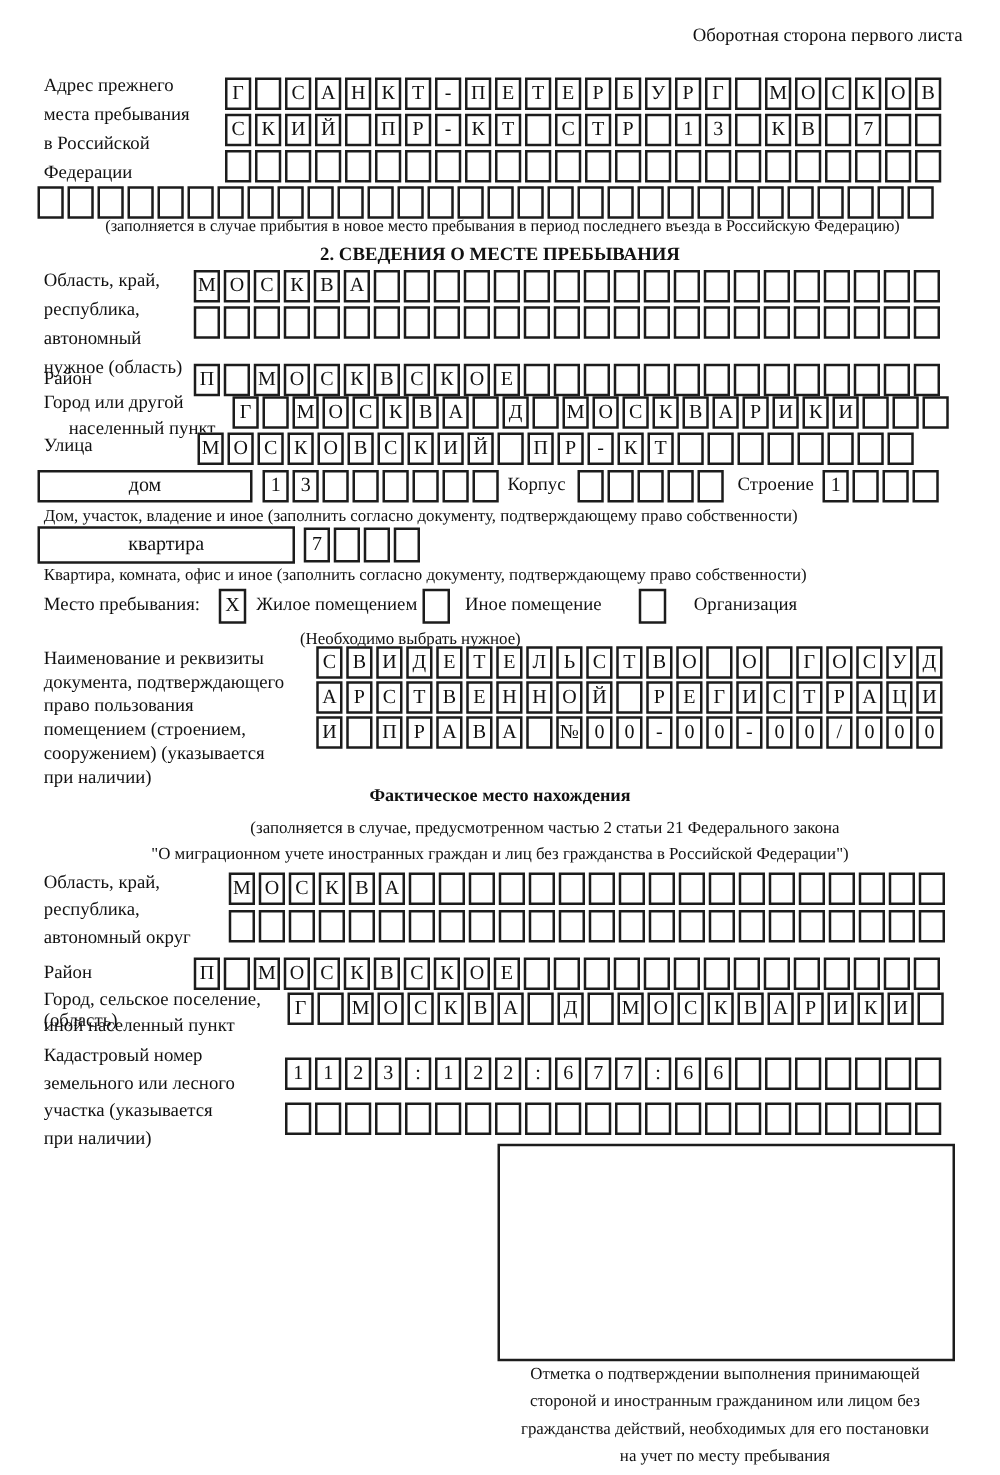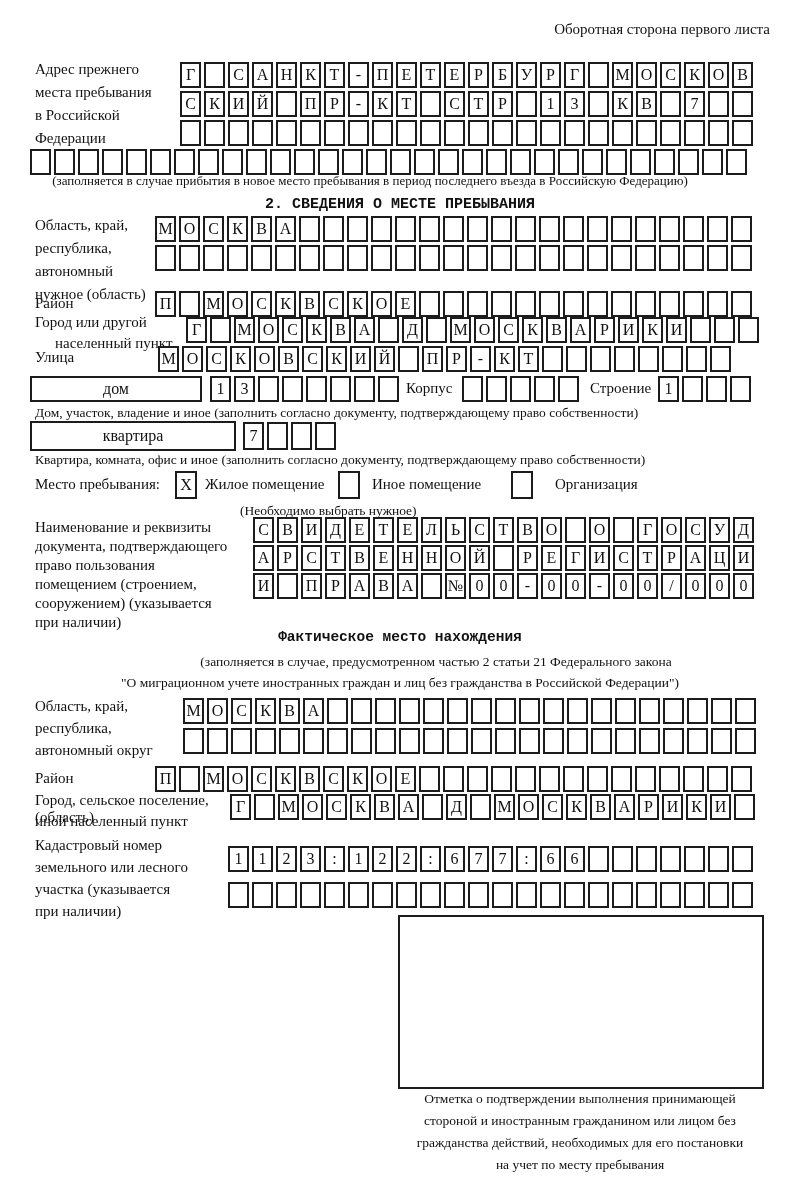--- a/index.html
+++ b/index.html
@@ -4,21 +4,21 @@
 <style>
   html,body{margin:0;padding:0;}
   body{
     width:800px;height:1180px;position:relative;background:#ffffff;
     font-family:"Liberation Serif","DejaVu Serif",serif;color:#111;
     overflow:hidden;
   }
   .abs{position:absolute;}
   .lbl{font-size:15px;line-height:1;white-space:nowrap;}
   .small{font-size:13px;line-height:1;white-space:nowrap;}
-  .title{font-size:15px;font-weight:bold;white-space:nowrap;font-family:Liberation Mono, monospace;}
+  .title{font-size:15px;font-weight:bold;white-space:nowrap;}
   .cellrow{display:flex;}
   .cell{
     box-sizing:border-box;width:21px;height:26px;margin-right:3px;flex:0 0 auto;
     border:2px solid #1c1c1c;background:#fff;
     display:flex;align-items:center;justify-content:center;
     font-size:16px;line-height:1;
   }
   .cellrow.tall .cell{height:28px;}
   .bigbox{
     box-sizing:border-box;border:2px solid #1c1c1c;background:#fff;
@@ -145,21 +145,21 @@
     <span class="cell"></span>
     <span class="cell"></span>
     <span class="cell"></span>
     <span class="cell"></span>
     <span class="cell"></span>
     <span class="cell"></span>
     <span class="cell"></span>
     <span class="cell"></span>
   </div>
 
-<div class="abs small center" style="left:0;top:174px;width:740px;">(заполняется в случае прибытия в новое место пребывания в период последнего въезда в Российскую Федерацию)</div>
+<div class="abs small center" style="left:0;top:174px;width:740px;padding-left:32px;">(заполняется в случае прибытия в новое место пребывания в период последнего въезда в Российскую Федерацию)</div>
 
 <div class="abs title center" style="left:0;top:196px;width:800px;">2. СВЕДЕНИЯ О МЕСТЕ ПРЕБЫВАНИЯ</div>
 
 <div class="abs lbl" style="left:35px;top:218px;">Область, край,</div>
 <div class="abs lbl" style="left:35px;top:241px;">республика,</div>
 <div class="abs lbl" style="left:35px;top:264px;">автономный</div>
 <div class="abs lbl" style="left:35px;top:287px;">нужное (область)</div>
 <div class="abs cellrow" style="left:155px;top:216px;">
     <span class="cell">М</span>
     <span class="cell">О</span>
@@ -333,21 +333,21 @@
 <div class="abs cellrow tall" style="left:243px;top:422px;">
     <span class="cell">7</span>
     <span class="cell"></span>
     <span class="cell"></span>
     <span class="cell"></span>
   </div>
 <div class="abs small" style="left:35px;top:453px;font-size:13.5px;">Квартира, комната, офис и иное (заполнить согласно документу, подтверждающему право собственности)</div>
 
 <div class="abs lbl" style="left:35px;top:477px;">Место пребывания:</div>
 <div class="abs checkbox" style="left:175px;top:471px;">X</div>
-<div class="abs lbl" style="left:205px;top:477px;">Жилое помещение</div>
+<div class="abs lbl" style="left:205px;top:477px;">Жилое помещением</div>
 <div class="abs checkbox" style="left:338px;top:471px;"></div>
 <div class="abs lbl" style="left:372px;top:477px;">Иное помещение</div>
 <div class="abs checkbox" style="left:511px;top:471px;"></div>
 <div class="abs lbl" style="left:555px;top:477px;">Организация</div>
 <div class="abs small" style="left:240px;top:504px;font-size:13.5px;">(Необходимо выбрать нужное)</div>
 
 <div class="abs lbl" style="left:35px;top:520px;">Наименование и реквизиты</div>
 <div class="abs lbl" style="left:35px;top:539px;">документа, подтверждающего</div>
 <div class="abs lbl" style="left:35px;top:558px;">право пользования</div>
 <div class="abs lbl" style="left:35px;top:577px;">помещением (строением,</div>

